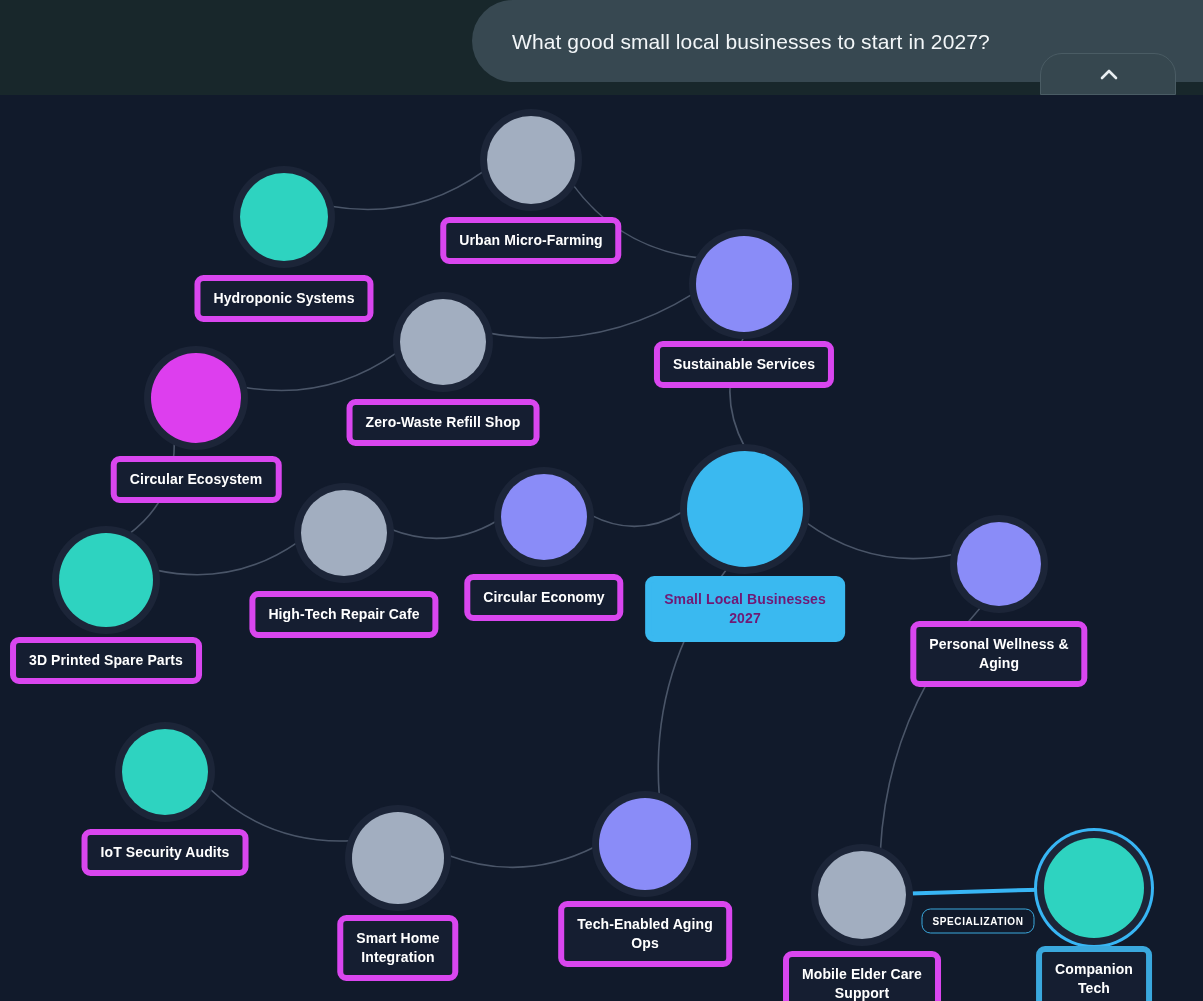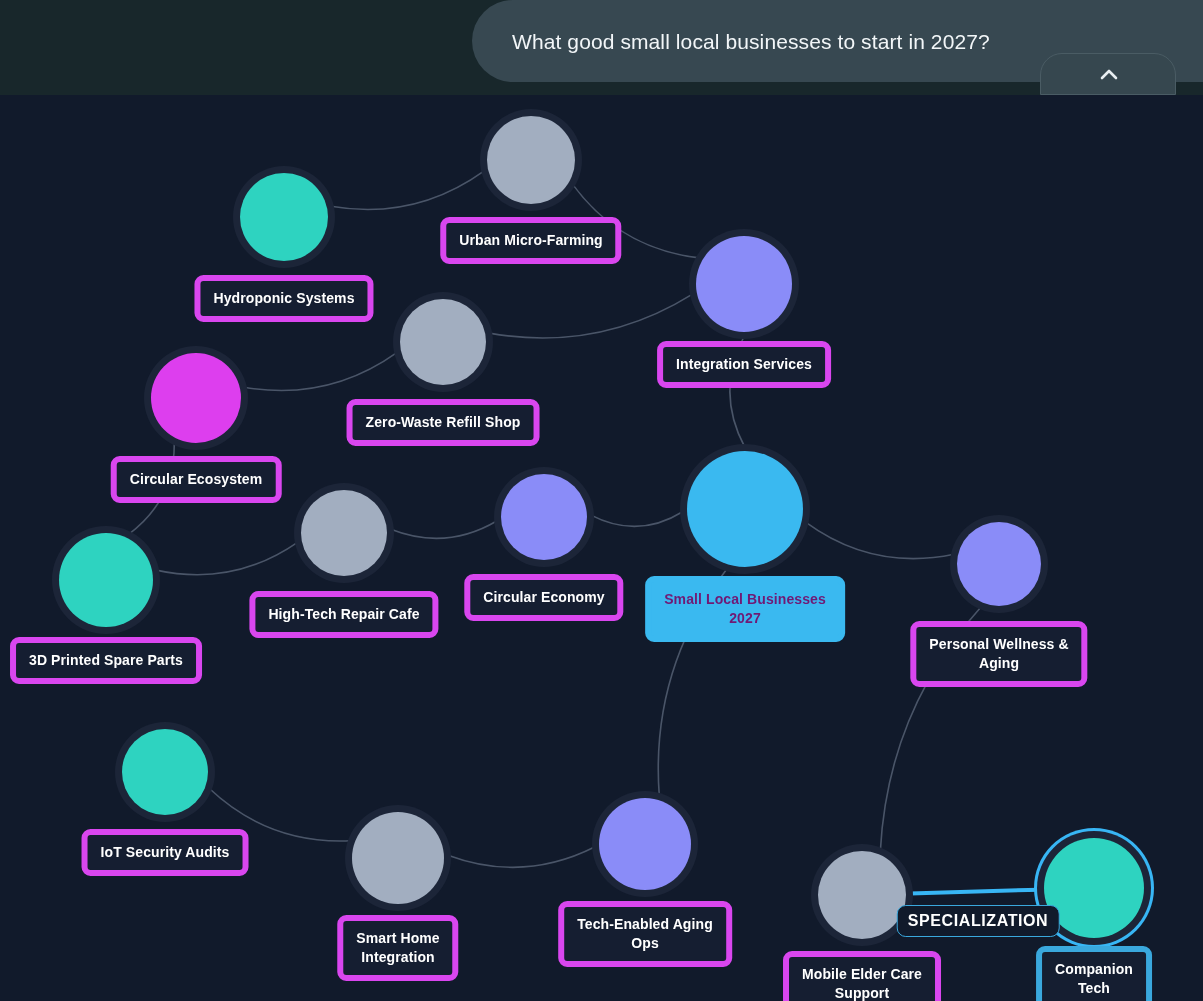--- a/index.html
+++ b/index.html
@@ -89,21 +89,21 @@
   }
   .label.nowrap { white-space: nowrap; }
 
   
   .edge-label {
     position: absolute; transform: translate(-50%, -50%);
     background: #111a2b;
     border: 1px solid #3aa8dd;
     border-radius: 9px;
     color: #ffffff;
-    font-size: 16px; font-weight: bold; letter-spacing: .6px;
+    font-size: 10px; font-weight: bold; letter-spacing: .6px;
     padding: 6px 10px;
     white-space: nowrap;
     z-index: 12; cursor: pointer;
   }
 </style>
 </head>
 <body>
 
 <div id="app">
 
@@ -139,21 +139,21 @@
         <div class="node" style="left: 165px; top: 677px; width: 86px; height: 86px; background: rgb(46, 211, 192);"></div>
         <div class="node" style="left: 398px; top: 763px; width: 92px; height: 92px; background: rgb(162, 174, 192);"></div>
         <div class="node" style="left: 645px; top: 749px; width: 92px; height: 92px; background: rgb(138, 140, 248);"></div>
         <div class="node" style="left: 862px; top: 800px; width: 88px; height: 88px; background: rgb(162, 174, 192);"></div>
         <div class="node selected-ring" style="left: 1094px; top: 793px; width: 100px; height: 100px; background: rgb(46, 211, 192);"></div>
       </div>
     <div id="labels-layer">
         <div class="edge-label" style="left: 978px; top: 826px;">SPECIALIZATION</div>
         <div class="label nowrap" style="left: 531px; top: 122px;">Urban Micro-Farming</div>
         <div class="label nowrap" style="left: 284px; top: 180px;">Hydroponic Systems</div>
-        <div class="label nowrap" style="left: 744px; top: 246px;">Integration Services</div>
+        <div class="label nowrap" style="left: 744px; top: 246px;">Sustainable Services</div>
         <div class="label nowrap" style="left: 443px; top: 304px;">Zero-Waste Refill Shop</div>
         <div class="label nowrap" style="left: 196px; top: 361px;">Circular Ecosystem</div>
         <div class="label nowrap" style="left: 344px; top: 496px;">High-Tech Repair Cafe</div>
         <div class="label nowrap" style="left: 544px; top: 479px;">Circular Economy</div>
         <div class="label primary" style="left: 745px; top: 481px;">Small Local Businesses
 2027</div>
         <div class="label nowrap" style="left: 106px; top: 542px;">3D Printed Spare Parts</div>
         <div class="label" style="left: 999px; top: 526px;">Personal Wellness &amp;
 Aging</div>
         <div class="label nowrap" style="left: 165px; top: 734px;">IoT Security Audits</div>

